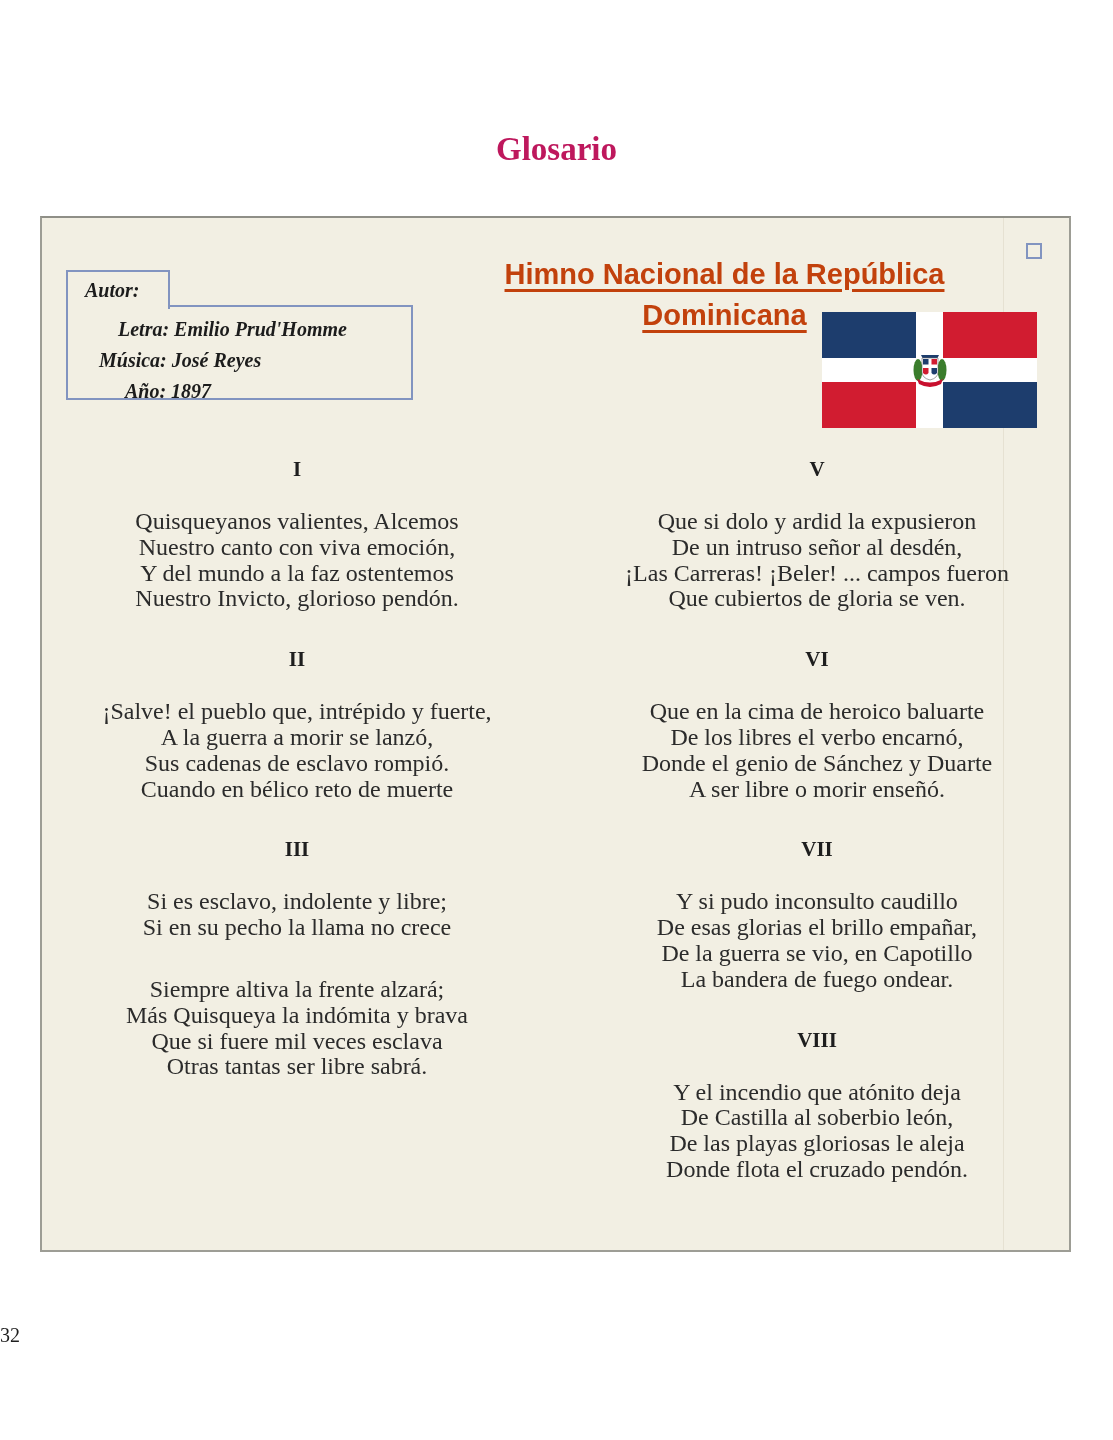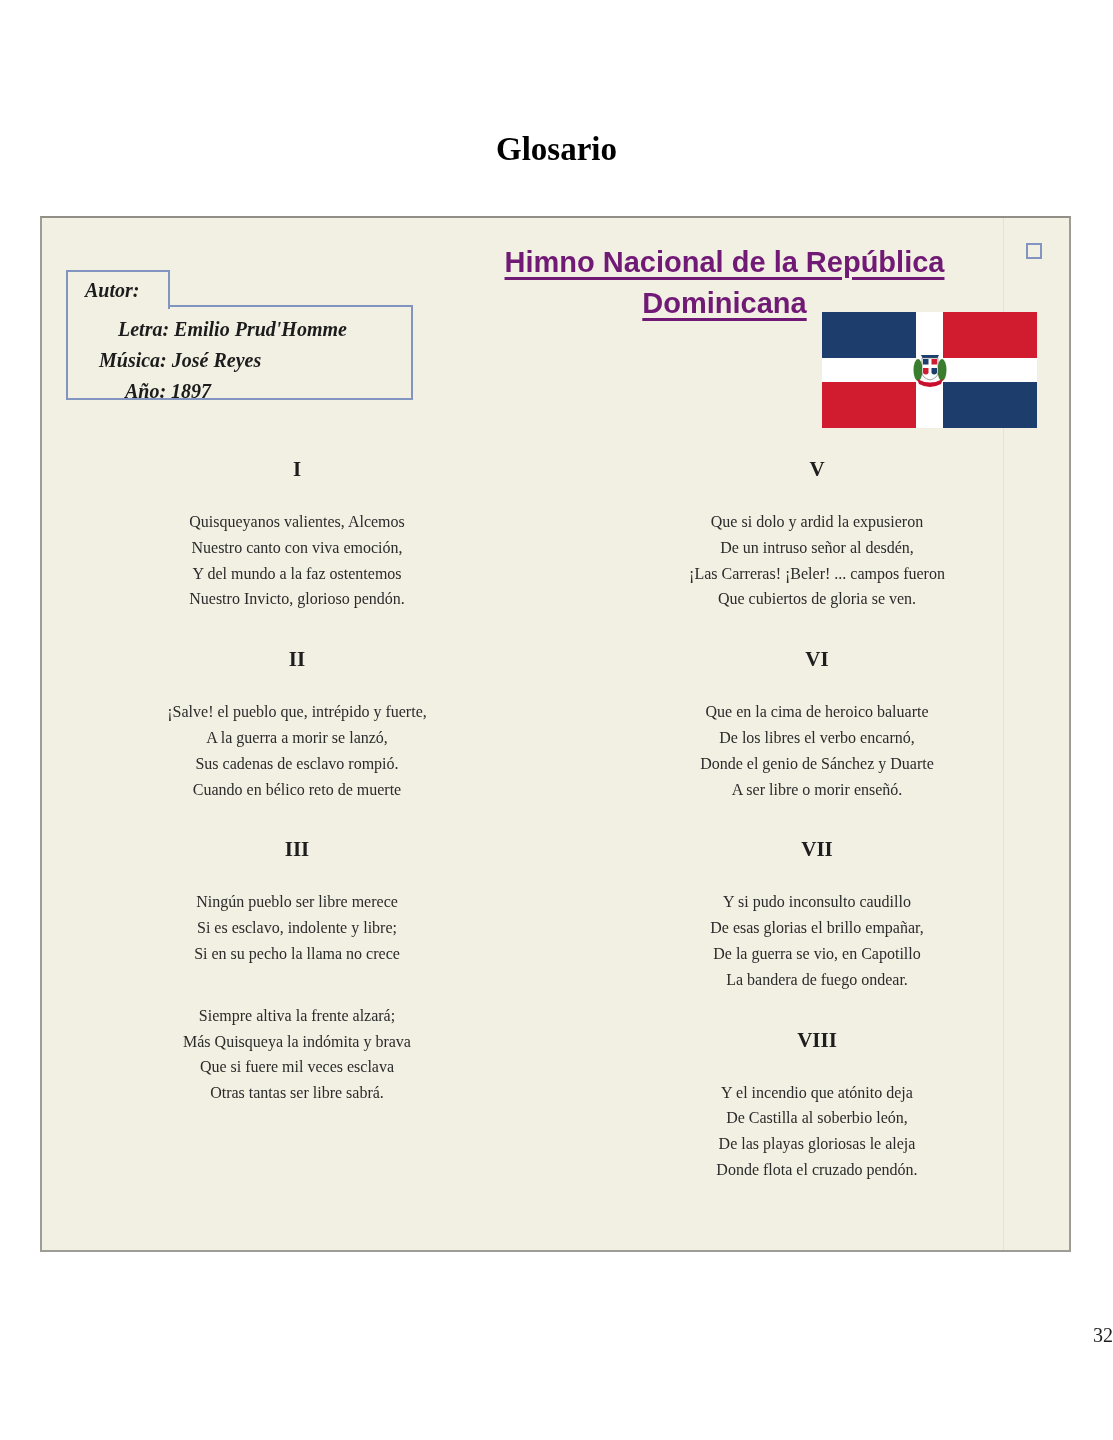--- a/index.html
+++ b/index.html
@@ -8,21 +8,21 @@
     width: 1113px; height: 1440px;
     position: relative;
     font-family: "Liberation Serif", "DejaVu Serif", serif;
     color: #262626;
     overflow: hidden;
   }
 
   .doc-heading {
     position: absolute; top: 131px; left: 0; width: 100%;
     text-align: center;
-    font-size: 33px; font-weight: bold; color: #000000;
+    font-size: 33px; font-weight: bold; color: #be185d;
     font-family: "Liberation Serif", serif;
   }
 
   .panel {
     position: absolute; left: 40px; top: 216px;
     width: 1031px; height: 1036px;
     background: #f2efe3;
     border: 2px solid #9d9d95;
     border-top-color: #8f8f87;
   }
@@ -55,25 +55,25 @@
   }
   .author-line {
     font-size: 20px; font-weight: bold; font-style: italic;
     line-height: 31px; color: #1c1c1c; white-space: pre;
   }
   .author-line.l0 { padding-left: 50px; }
   .author-line.l1 { padding-left: 31px; }
   .author-line.l2 { padding-left: 57px; }
 
   .panel-title {
-    position: absolute; left: 400px; top: 24px; width: 565px;
+    position: absolute; left: 400px; top: 36px; width: 565px;
     text-align: center;
     font-family: "Liberation Sans", "DejaVu Sans", sans-serif;
     font-weight: bold; font-size: 29px; line-height: 41px;
-    color: #701a75;
+    color: #c2410c;
     text-decoration: underline;
     text-decoration-thickness: 2.5px;
     text-underline-offset: 5px;
   }
 
   
   .flag {
     position: absolute; left: 780px; top: 94px;
     width: 215px; height: 116px;
     background: #ffffff;
@@ -95,25 +95,25 @@
     width: 960px;
     display: flex;
   }
   .col { width: 440px; }
   .col.right { margin-left: 80px; }
   .verse { text-align: center; margin-bottom: 36px; color: #2b2b2b; }
   .verse-number {
     font-size: 21px; font-weight: bold; color: #1e1e1e;
     margin-bottom: 29px; line-height: 22px;
   }
-  .verse-line { font-size: 16px; line-height: 25.8px; }
+  .verse-line { font-size: 24px; line-height: 25.8px; }
 
   .page-number {
     position: absolute; top: 1324px; left: 0; width: 100%;
-    text-align: right; font-size: 20px; color: #1e1e1e;
+    text-align: left; font-size: 20px; color: #1e1e1e;
   }
 </style>
 </head>
 <body>
 
 <div class="doc-heading">Glosario</div>
 
 <div class="panel">
 
   <div class="inner-vline"></div>
@@ -157,21 +157,20 @@
       </div>
       <div class="verse">
         <div class="verse-number">II</div>
         <div class="verse-line">¡Salve! el pueblo que, intrépido y fuerte,</div>
         <div class="verse-line">A la guerra a morir se lanzó,</div>
         <div class="verse-line">Sus cadenas de esclavo rompió.</div>
         <div class="verse-line">Cuando en bélico reto de muerte</div>
       </div>
       <div class="verse">
         <div class="verse-number">III</div>
-        <div class="verse-line">Ningún pueblo ser libre merece</div>
         <div class="verse-line">Si es esclavo, indolente y libre;</div>
         <div class="verse-line">Si en su pecho la llama no crece</div>
       </div>
       <div class="verse">
         <div class="verse-line">Siempre altiva la frente alzará;</div>
         <div class="verse-line">Más Quisqueya la indómita y brava</div>
         <div class="verse-line">Que si fuere mil veces esclava</div>
         <div class="verse-line">Otras tantas ser libre sabrá.</div>
       </div>
     </div>

